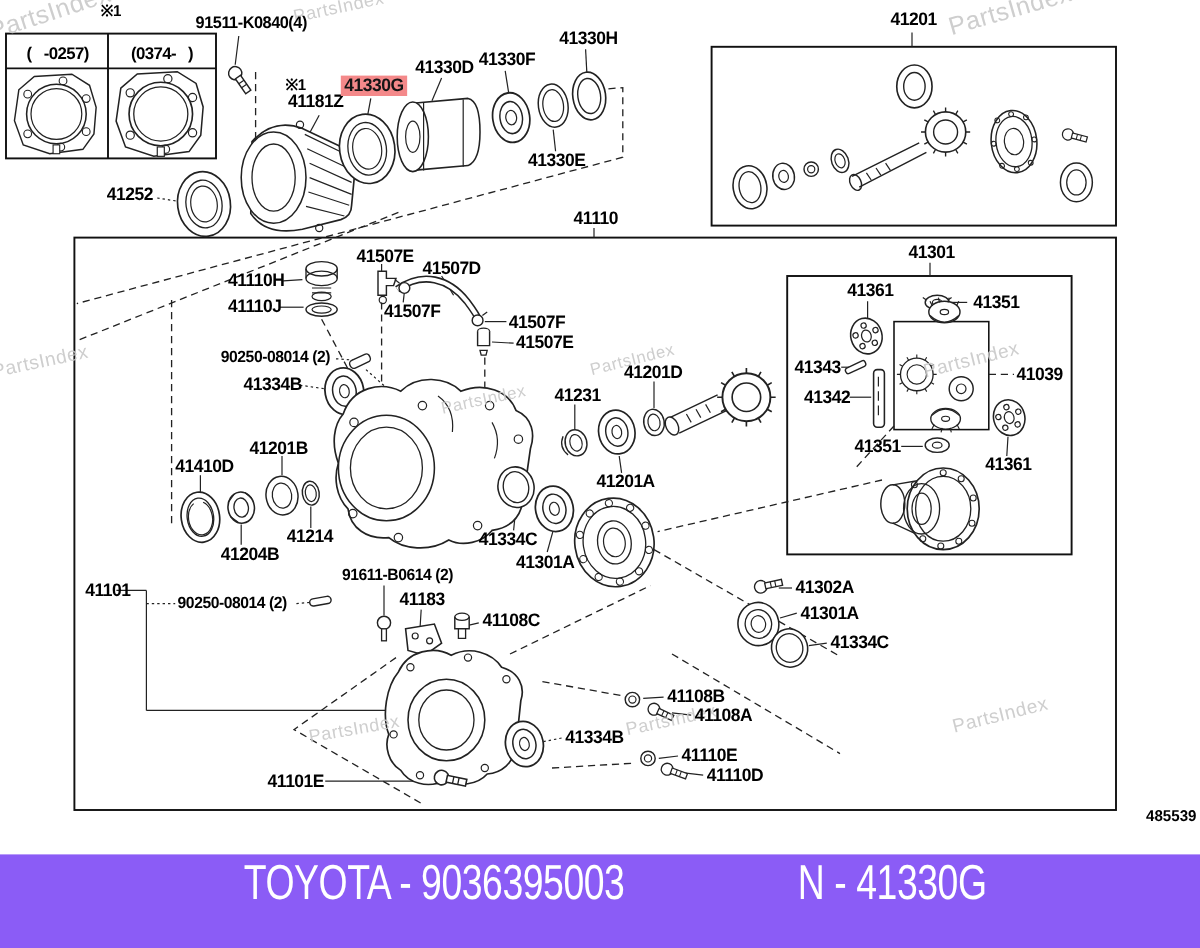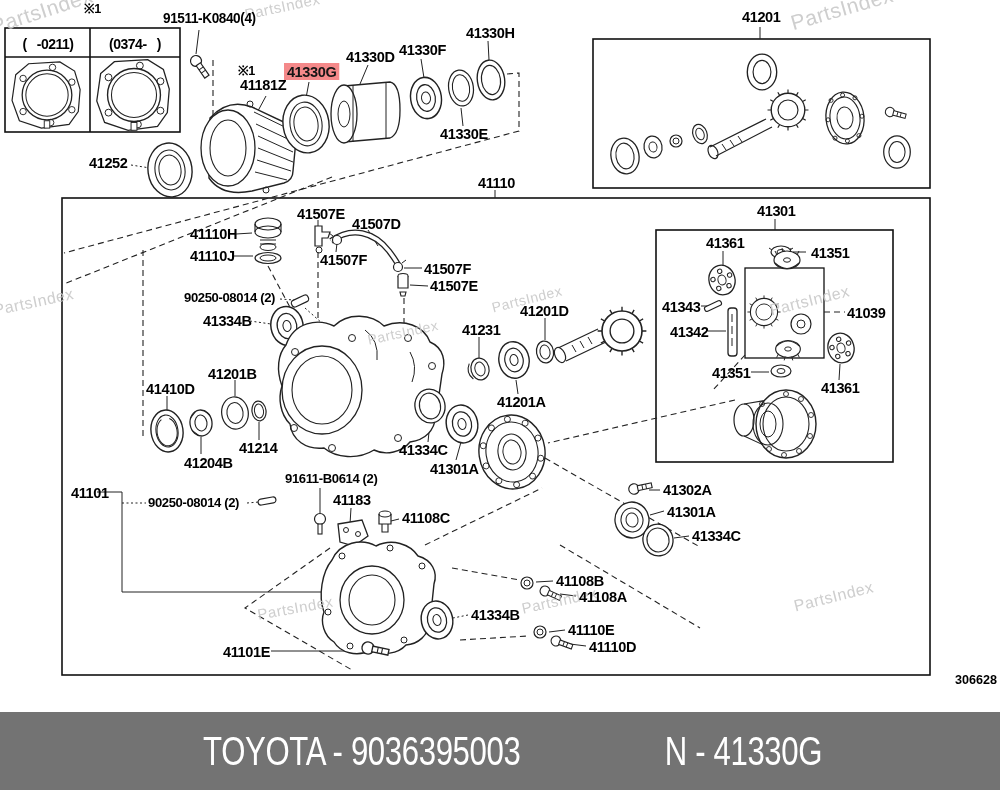--- a/index.html
+++ b/index.html
@@ -9,22 +9,22 @@
   .layer{position:absolute;left:0;top:0;width:1000px;height:712px}
   .plabel{position:absolute;font-weight:bold;font-size:15px;color:#000;white-space:pre;
           letter-spacing:-0.4px;line-height:1;transform:scaleX(.97);transform-origin:left top}
   .plabel.hl{background:#f4898a;color:#151515;padding:1px 3px}
   .plabel.note{font-size:13px}
   .plabel.code{font-size:13px;letter-spacing:0}
   .wm{position:absolute;color:#c9c9c9;font-size:17px;letter-spacing:.5px;white-space:nowrap;
       transform-origin:left top;opacity:.9}
   .vh{position:absolute;display:flex;align-items:center;justify-content:center;
       font-weight:bold;font-size:14px;white-space:pre;letter-spacing:-0.5px}
-  .footer{position:absolute;left:0;top:712px;width:1000px;height:78px;background:#737373;
-          display:flex;align-items:center;justify-content:center;gap:70px}
+  .footer{position:absolute;left:0;top:712px;width:1000px;height:78px;background:#8b5cf6;
+          display:flex;justify-content:center;gap:70px}
   .footer span{color:#fff;font-size:41px;white-space:pre;display:inline-block;
                transform:scaleX(.76);letter-spacing:-.5px}
 </style>
 </head>
 <body>
 
 <div class="stage">
 
   <svg class="art" width="1000" height="712" viewBox="0 0 1000 712">
     <defs>
@@ -566,24 +566,24 @@
       <div class="plabel" style="left: 757px; top: 203px;">41301</div>
       <div class="plabel" style="left: 706px; top: 235px;">41361</div>
       <div class="plabel" style="left: 811px; top: 245px;">41351</div>
       <div class="plabel" style="left: 662px; top: 299px;">41343</div>
       <div class="plabel" style="left: 670px; top: 324px;">41342</div>
       <div class="plabel" style="left: 847px; top: 305px;">41039</div>
       <div class="plabel" style="left: 712px; top: 365px;">41351</div>
       <div class="plabel" style="left: 821px; top: 380px;">41361</div>
       <div class="plabel note" style="left: 84px; top: 2px; font-size: 13px;">※1</div>
       <div class="plabel note" style="left: 238px; top: 64px; font-size: 13px;">※1</div>
-      <div class="plabel code" style="left: 955px; top: 673px; font-size: 13px;">306628</div>
+      <div class="plabel code" style="left: 955px; top: 673px; font-size: 13px;">485539</div>
     </div>
 
-  <div class="vh" style="left:6px;top:31px;width:84px;height:25px">(   -0211)</div>
+  <div class="vh" style="left:6px;top:31px;width:84px;height:25px">(   -0257)</div>
   <div class="vh" style="left:91px;top:31px;width:88px;height:25px">(0374-   )</div>
 
   <div class="footer">
     <span>TOYOTA - 9036395003</span>
     <span>N - 41330G</span>
   </div>
 
 </div>
 
 </body></html>

